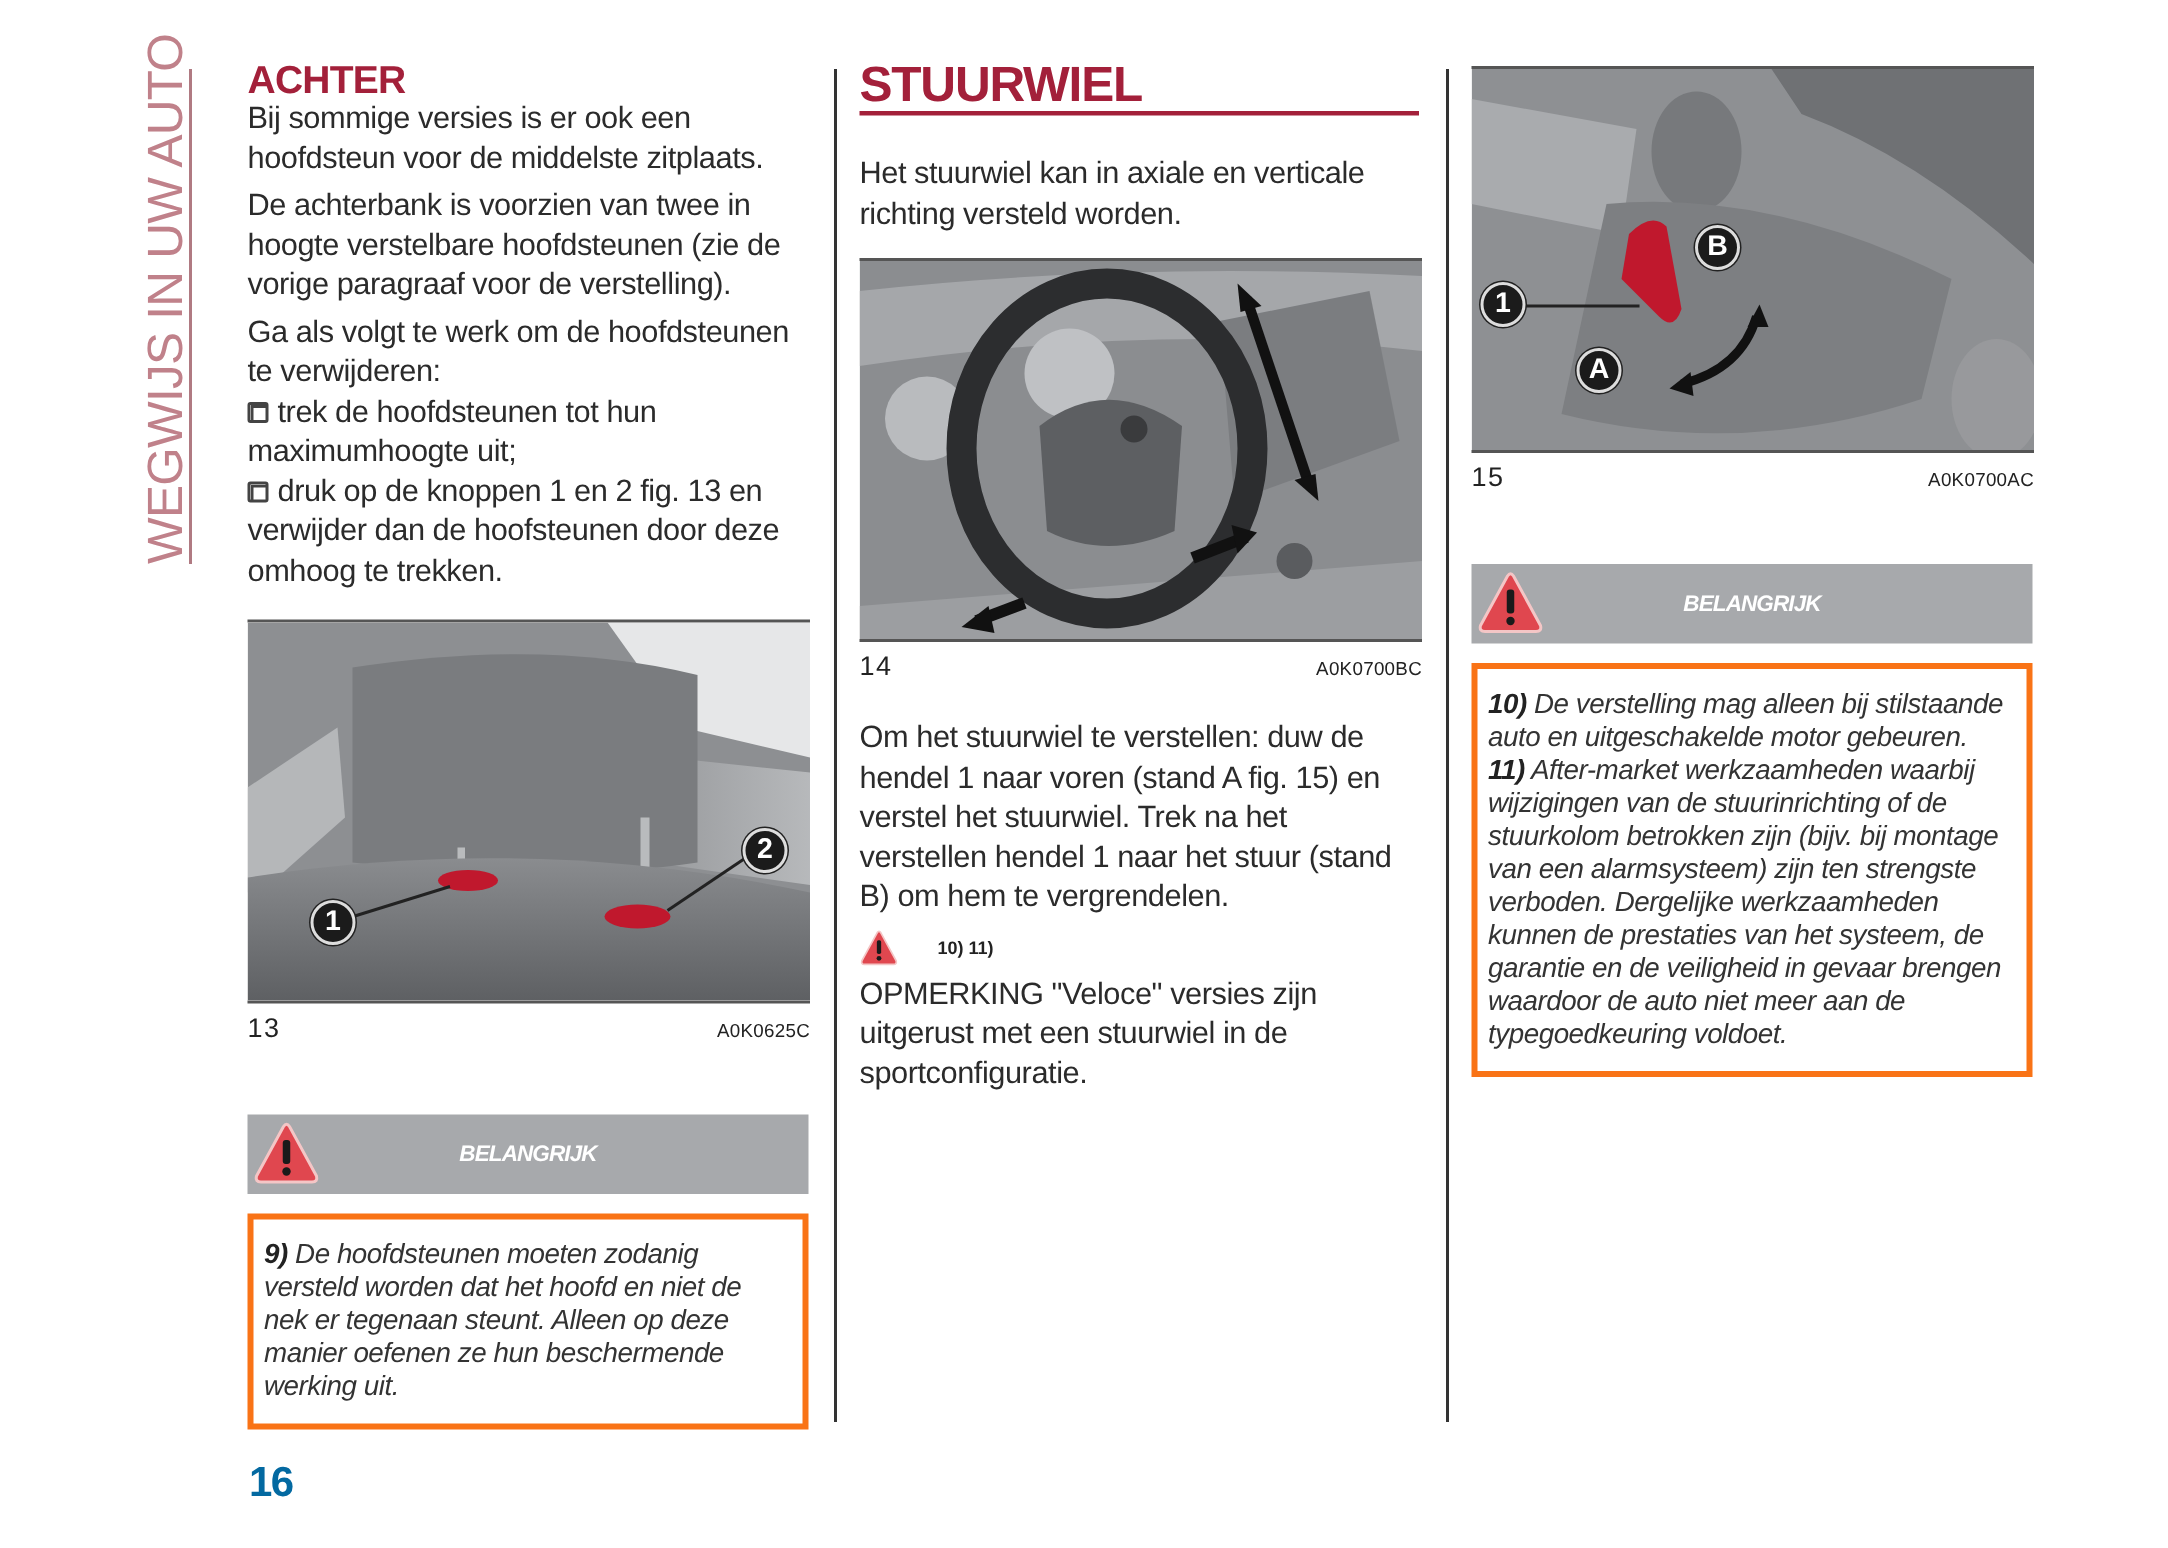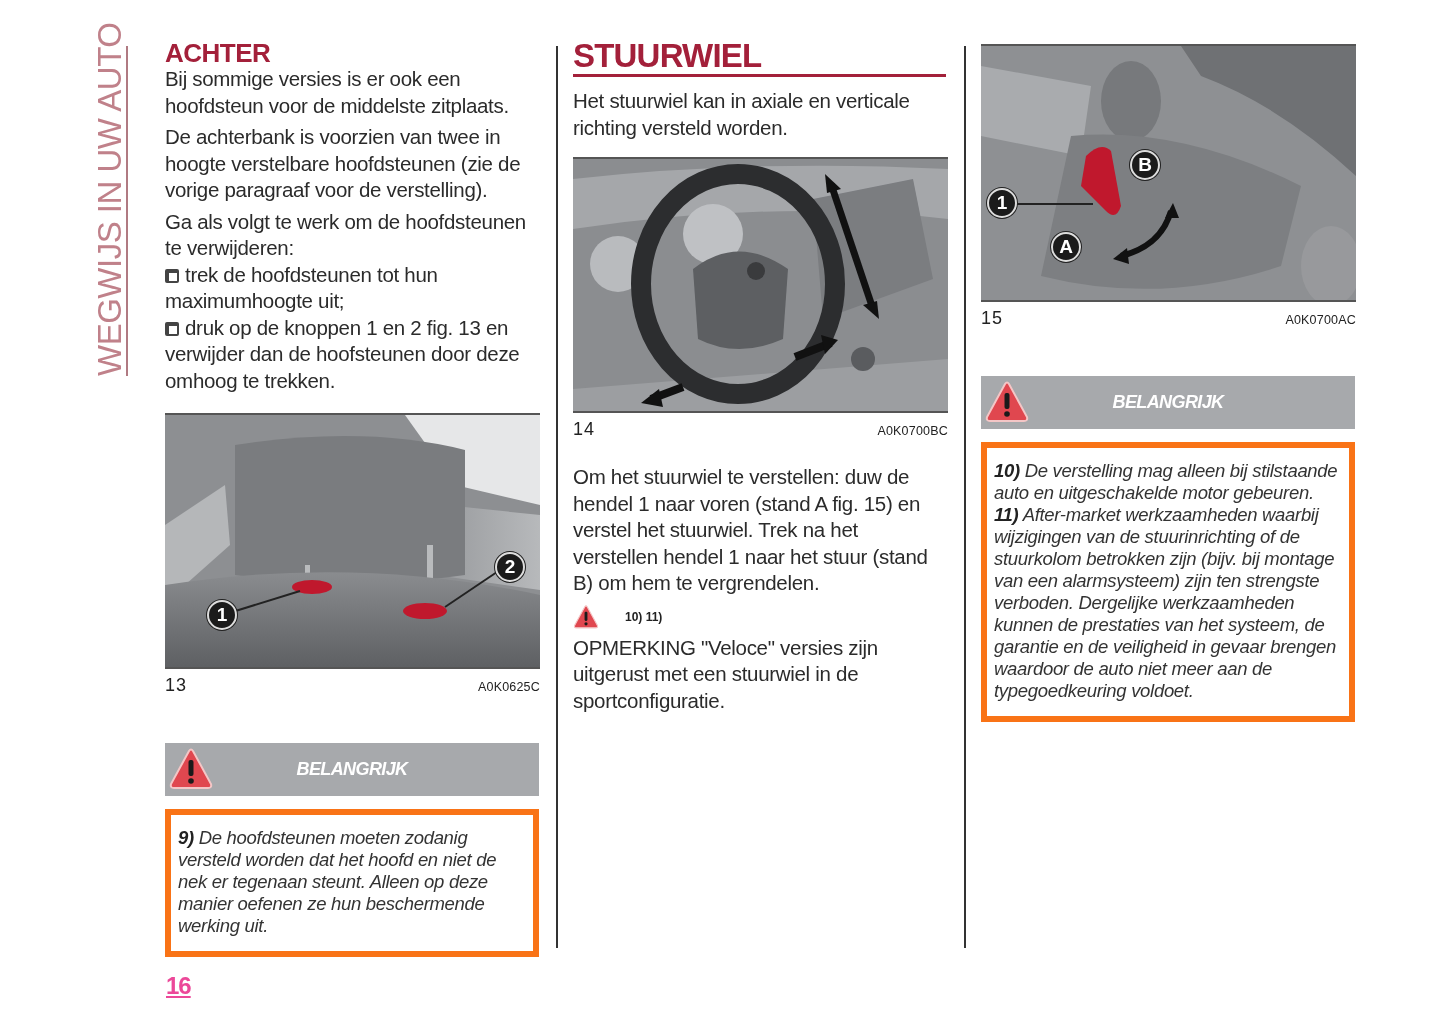--- a/index.html
+++ b/index.html
@@ -29,30 +29,30 @@
   p.body { font-size: 20.5px; line-height: 26.5px; color: #2b2b2b; letter-spacing: -0.3px; }
   p.body + p.body { margin-top: 5px; }
   .bullet { display: inline-block; width: 14px; height: 14px; border: 2px solid #444; border-radius: 2px; margin-right: 6px; position: relative; top: 1px; box-shadow: 2px 2px 0 #444 inset; }
 
   .figure { position: relative; width: 375px; border-top: 2px solid #555; border-bottom: 2px solid #555; overflow: hidden; }
   .fig-caption { display: flex; justify-content: space-between; align-items: baseline; margin-top: 6px; font-size: 14px; color: #222; }
   .fig-num { font-size: 18px; letter-spacing: 1px; }
   .fig-code { font-weight: normal; font-size: 12.5px; letter-spacing: 0.2px; }
 
   .warn-header { position: relative; height: 53px; background: #a7a9ac; display: flex; align-items: center; justify-content: center; }
-  .warn-header-label { font-size: 18px; font-weight: bold; font-style: italic; color: #ffffff; letter-spacing: -0.6px; }
+  .warn-header-label { font-size: 15px; font-weight: bold; font-style: italic; color: #ffffff; letter-spacing: -0.6px; }
   .warn-tri { position: absolute; left: 4px; top: 5px; width: 44px; height: 42px; }
-  .warn-box { border: 6px solid #f97316; margin-top: 13px; padding: 12px 8px 14px 7px; }
+  .warn-box { border: 4px solid #f97316; margin-top: 13px; padding: 12px 8px 14px 7px; }
   .warn-text { font-size: 18.5px; line-height: 22px; font-style: italic; color: #333; letter-spacing: -0.3px; }
   .warn-text b { font-style: italic; font-weight: bold; color: #222; }
 
   .inline-warn { display: flex; align-items: center; gap: 26px; margin: 8px 0 6px 0; }
   .inline-warn-refs { font-size: 12px; font-weight: bold; color: #222; }
 
-  .page-number { position: absolute; left: 166px; top: 972px; font-size: 24px; font-weight: bold; color: #ec4899; letter-spacing: -1px; text-decoration: underline; }
+  .page-number { position: absolute; left: 166px; top: 972px; font-size: 28px; font-weight: bold; color: #0369a1; letter-spacing: -1px; }
 
   .callout { position: absolute; width: 30px; height: 30px; border-radius: 50%; background: #1b1b1b; border: 2px solid #ddd; color: #fff; font-weight: bold; font-size: 19px; text-align: center; line-height: 26px; box-shadow: 0 0 0 1px #222; }
 </style>
 </head>
 <body>
 
 <div class="side-tab">
   <div class="side-tab-text">WEGWIJS IN UW AUTO</div>
   <div class="side-tab-rule"></div>
 </div>
@@ -116,21 +116,21 @@
     </div>
     <div class="warn-box">
       <div class="warn-text"><b>9)</b> <span>De hoofdsteunen moeten zodanig versteld worden dat het hoofd en niet de nek er tegenaan steunt. Alleen op deze manier oefenen ze hun beschermende werking uit.</span></div>
     </div>
   </div>
 </div>
 
 <div class="col col2">
   <div class="section-title">STUURWIEL</div>
   <div class="section-rule"></div>
-  <p class="body" style="margin-top:11px;">Het stuurwiel kan in axiale en verticale richting versteld worden.</p>
+  <p class="body" style="margin-top:26px;">Het stuurwiel kan in axiale en verticale richting versteld worden.</p>
 
   <div style="margin-top:16px;">
     <div class="figure" style="height:256px;">
       <svg width="375" height="252" viewBox="0 0 375 252">
         <rect width="375" height="252" fill="#8b8d90"></rect>
         <path d="M0 20 Q180 0 375 10 L375 60 Q200 40 0 70 Z" fill="#a5a7aa"></path>
         <path d="M240 40 L340 20 L360 120 L250 160 Z" fill="#7b7d80"></path>
         <circle cx="45" cy="105" r="28" fill="#b9bbbe"></circle>
         <circle cx="140" cy="75" r="30" fill="#bfc1c4"></circle>
         <path d="M0 230 L375 200 L375 252 L0 252 Z" fill="#9c9ea1"></path>

